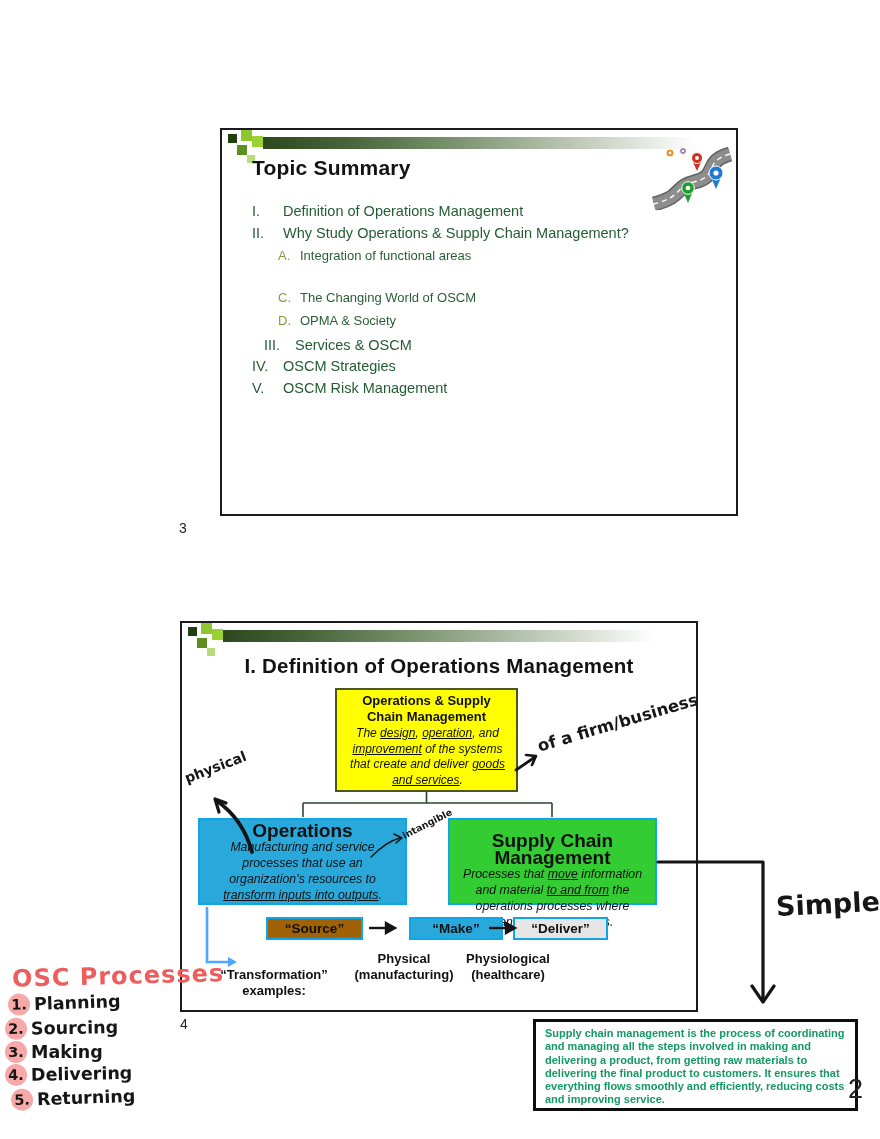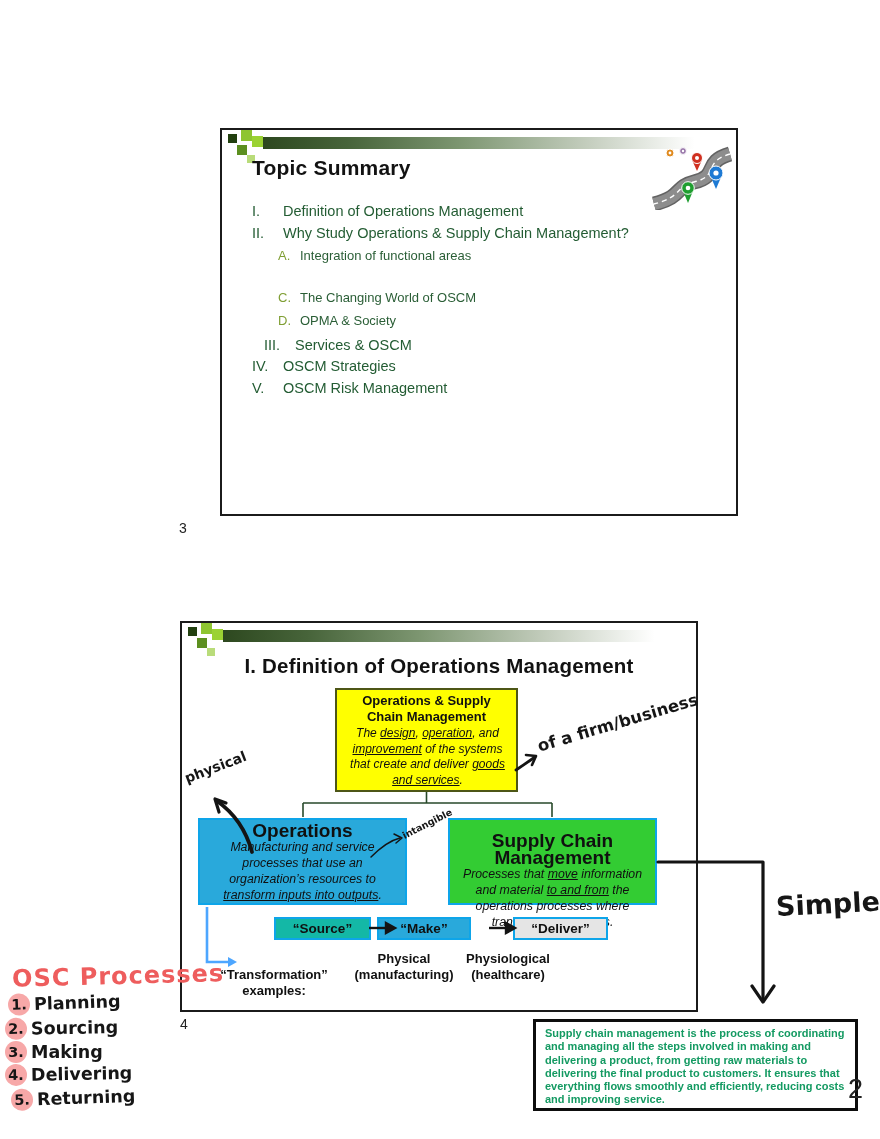--- a/index.html
+++ b/index.html
@@ -38,22 +38,22 @@
           border-color:#4d5616; padding-top:3px; }
   .ybox .bt { font-weight:bold; font-size:13px; line-height:16px; }
   .ybox .bb { font-style:italic; font-size:12px; line-height:15.5px; padding:1px 6px 0 8px; }
   .bbox { left:16px; top:195px; width:209px; height:87px; background:#29a9db; padding-top:2px; }
   .gbox { left:266px; top:195px; width:209px; height:87px; background:#33cc33; padding-top:12px; }
   .bbox .bt,.gbox .bt { font-weight:bold; font-size:19px; line-height:17px; }
   .bbox .bb,.gbox .bb { font-style:italic; font-size:12.3px; line-height:16px; padding:0 4px; }
   .u { text-decoration:underline; }
   .flowbox { position:absolute; top:294px; height:23px; line-height:20px;
              font-weight:bold; font-size:13.5px; }
-  #fb-source { left:92px;  width:97px; background:#14b8a6; }
-  #fb-make   { left:195px; width:94px; background:#29a9db; }
+  #fb-source { left:84px;  width:97px; background:#a16207; }
+  #fb-make   { left:227px; width:94px; background:#29a9db; }
   #fb-deliver{ left:331px; width:95px; background:#e5e5e5; }
   .ex-col { position:absolute; top:328px; text-align:center; color:#111;
             font-weight:bold; font-size:13px; line-height:16px; }
   .ex-col .it { }
 
   
   .pgnum { position:absolute; color:#222; font-size:14px; }
   #pg3 { left:179px; top:520px; }
   #pg4 { left:180px; top:1016px; }
   #pg2 { left:848px; top:1074px; font-size:27px; }

